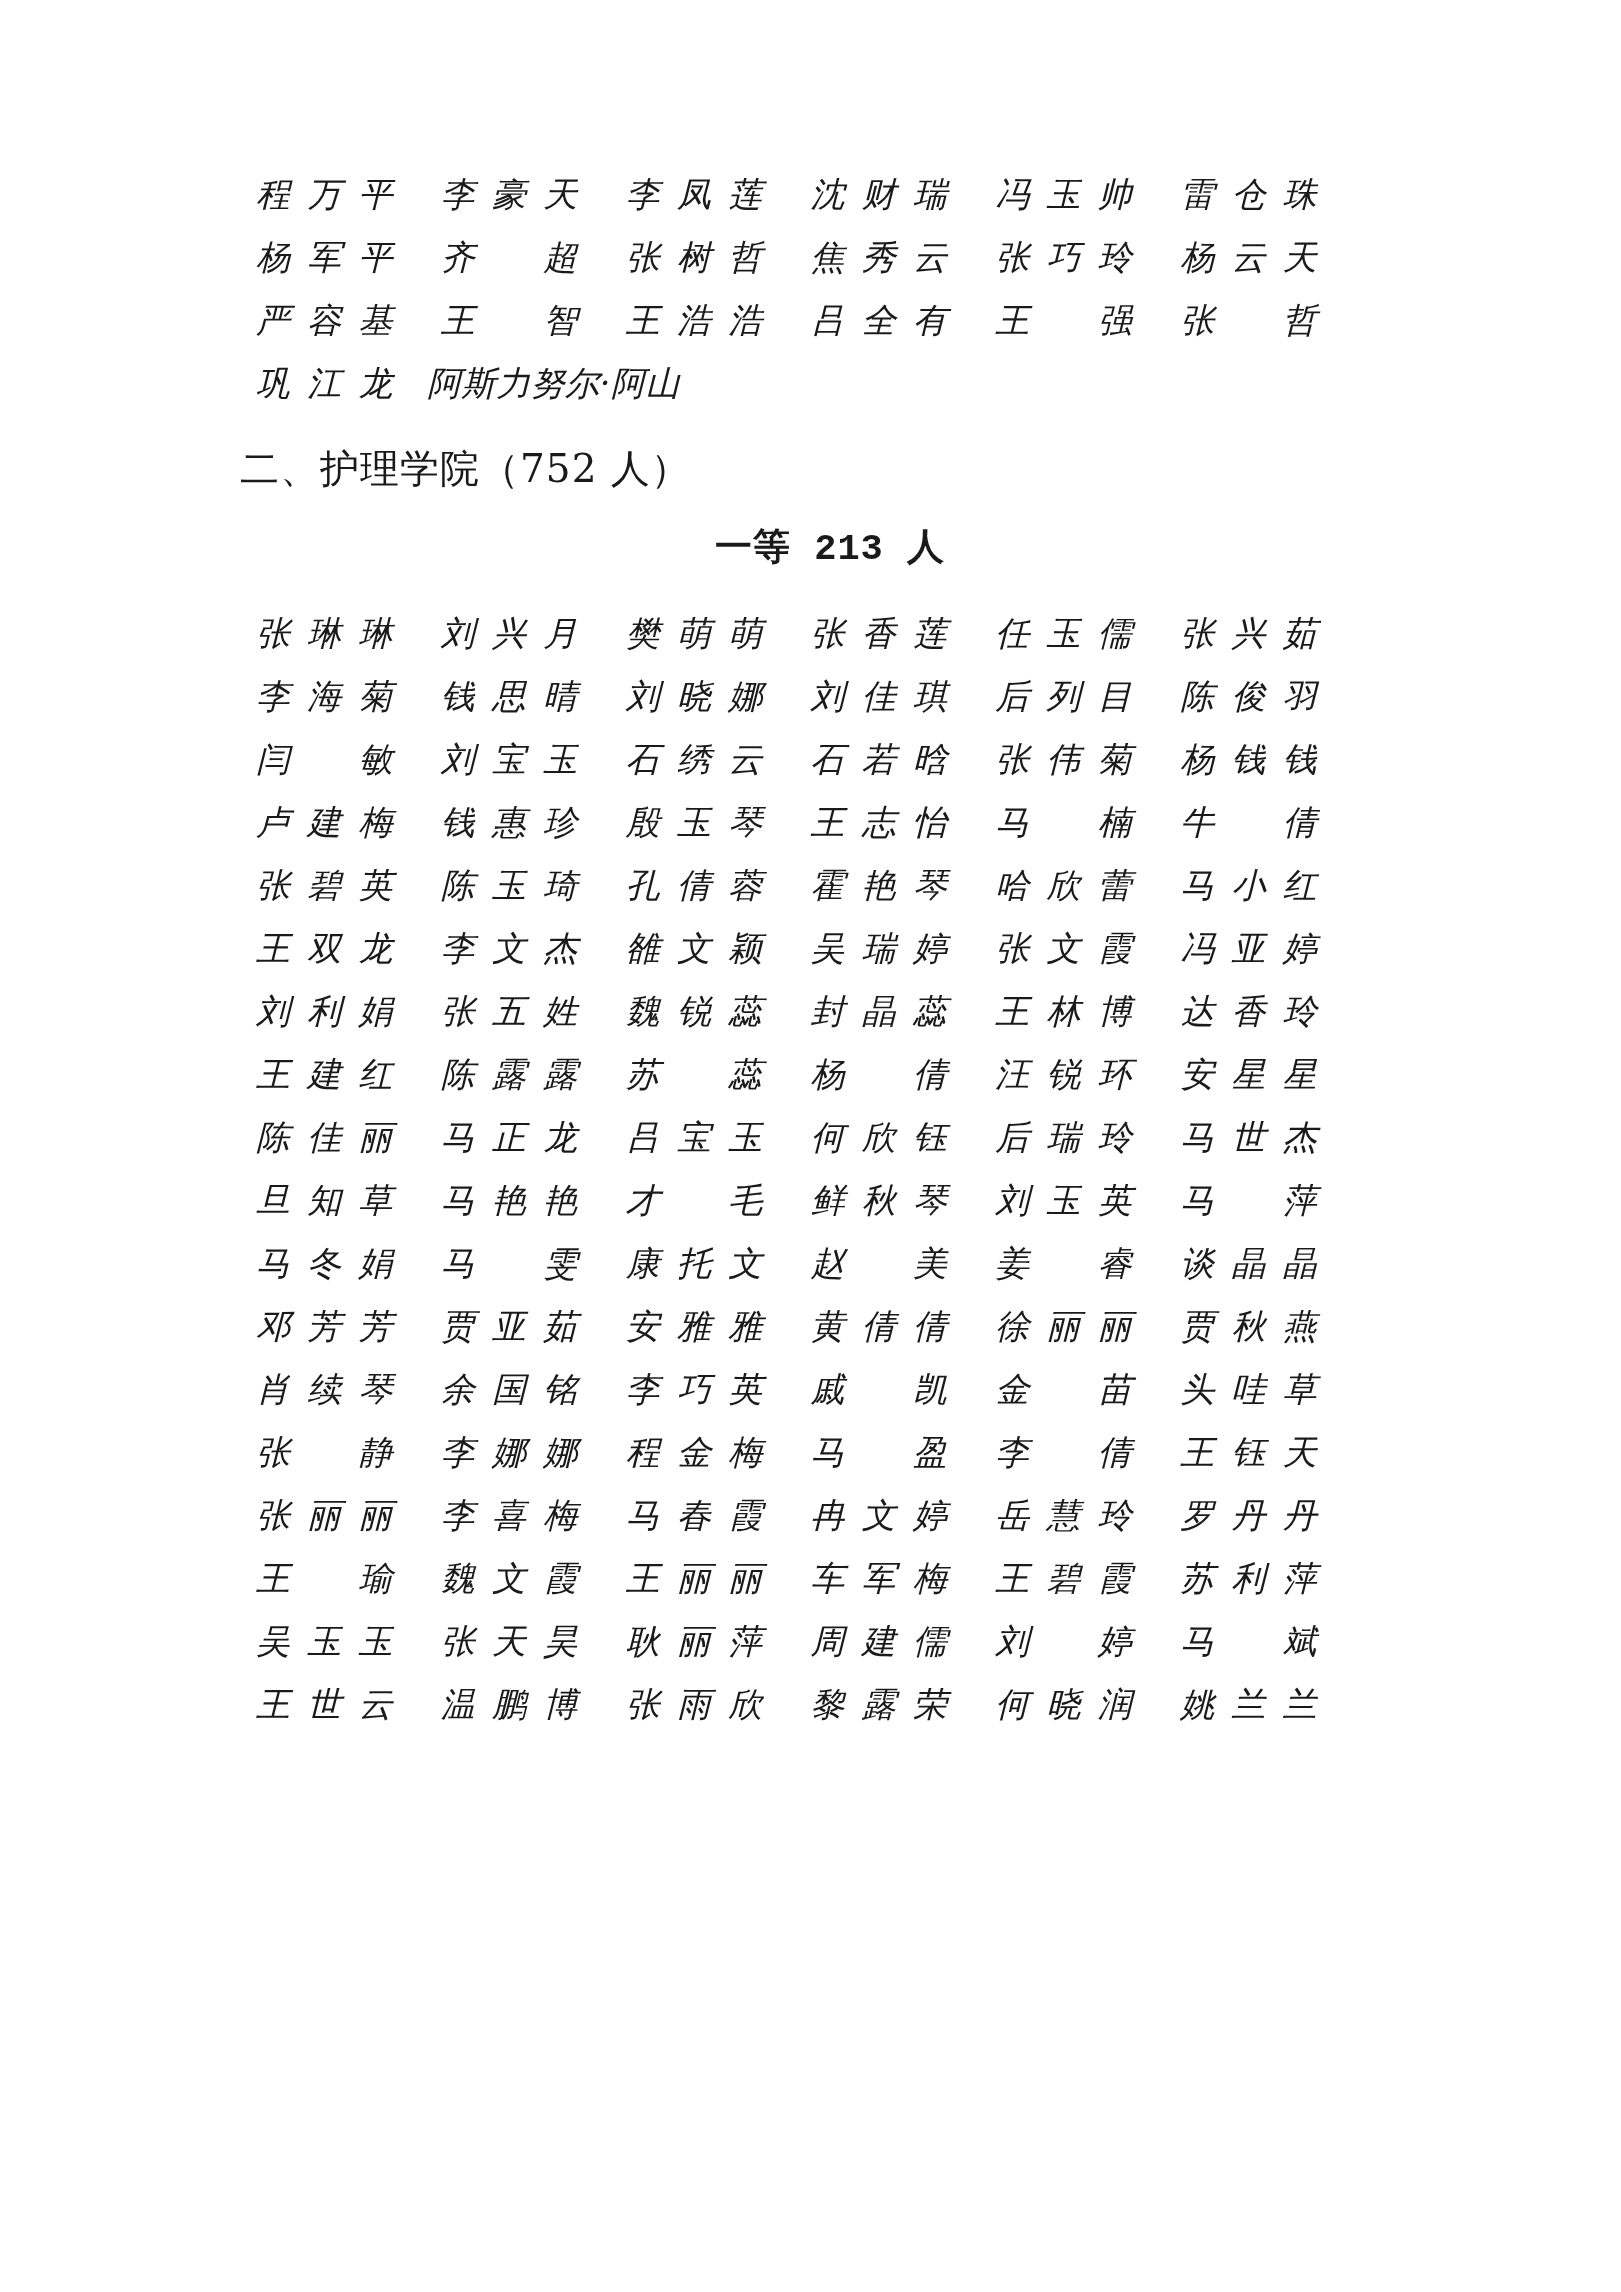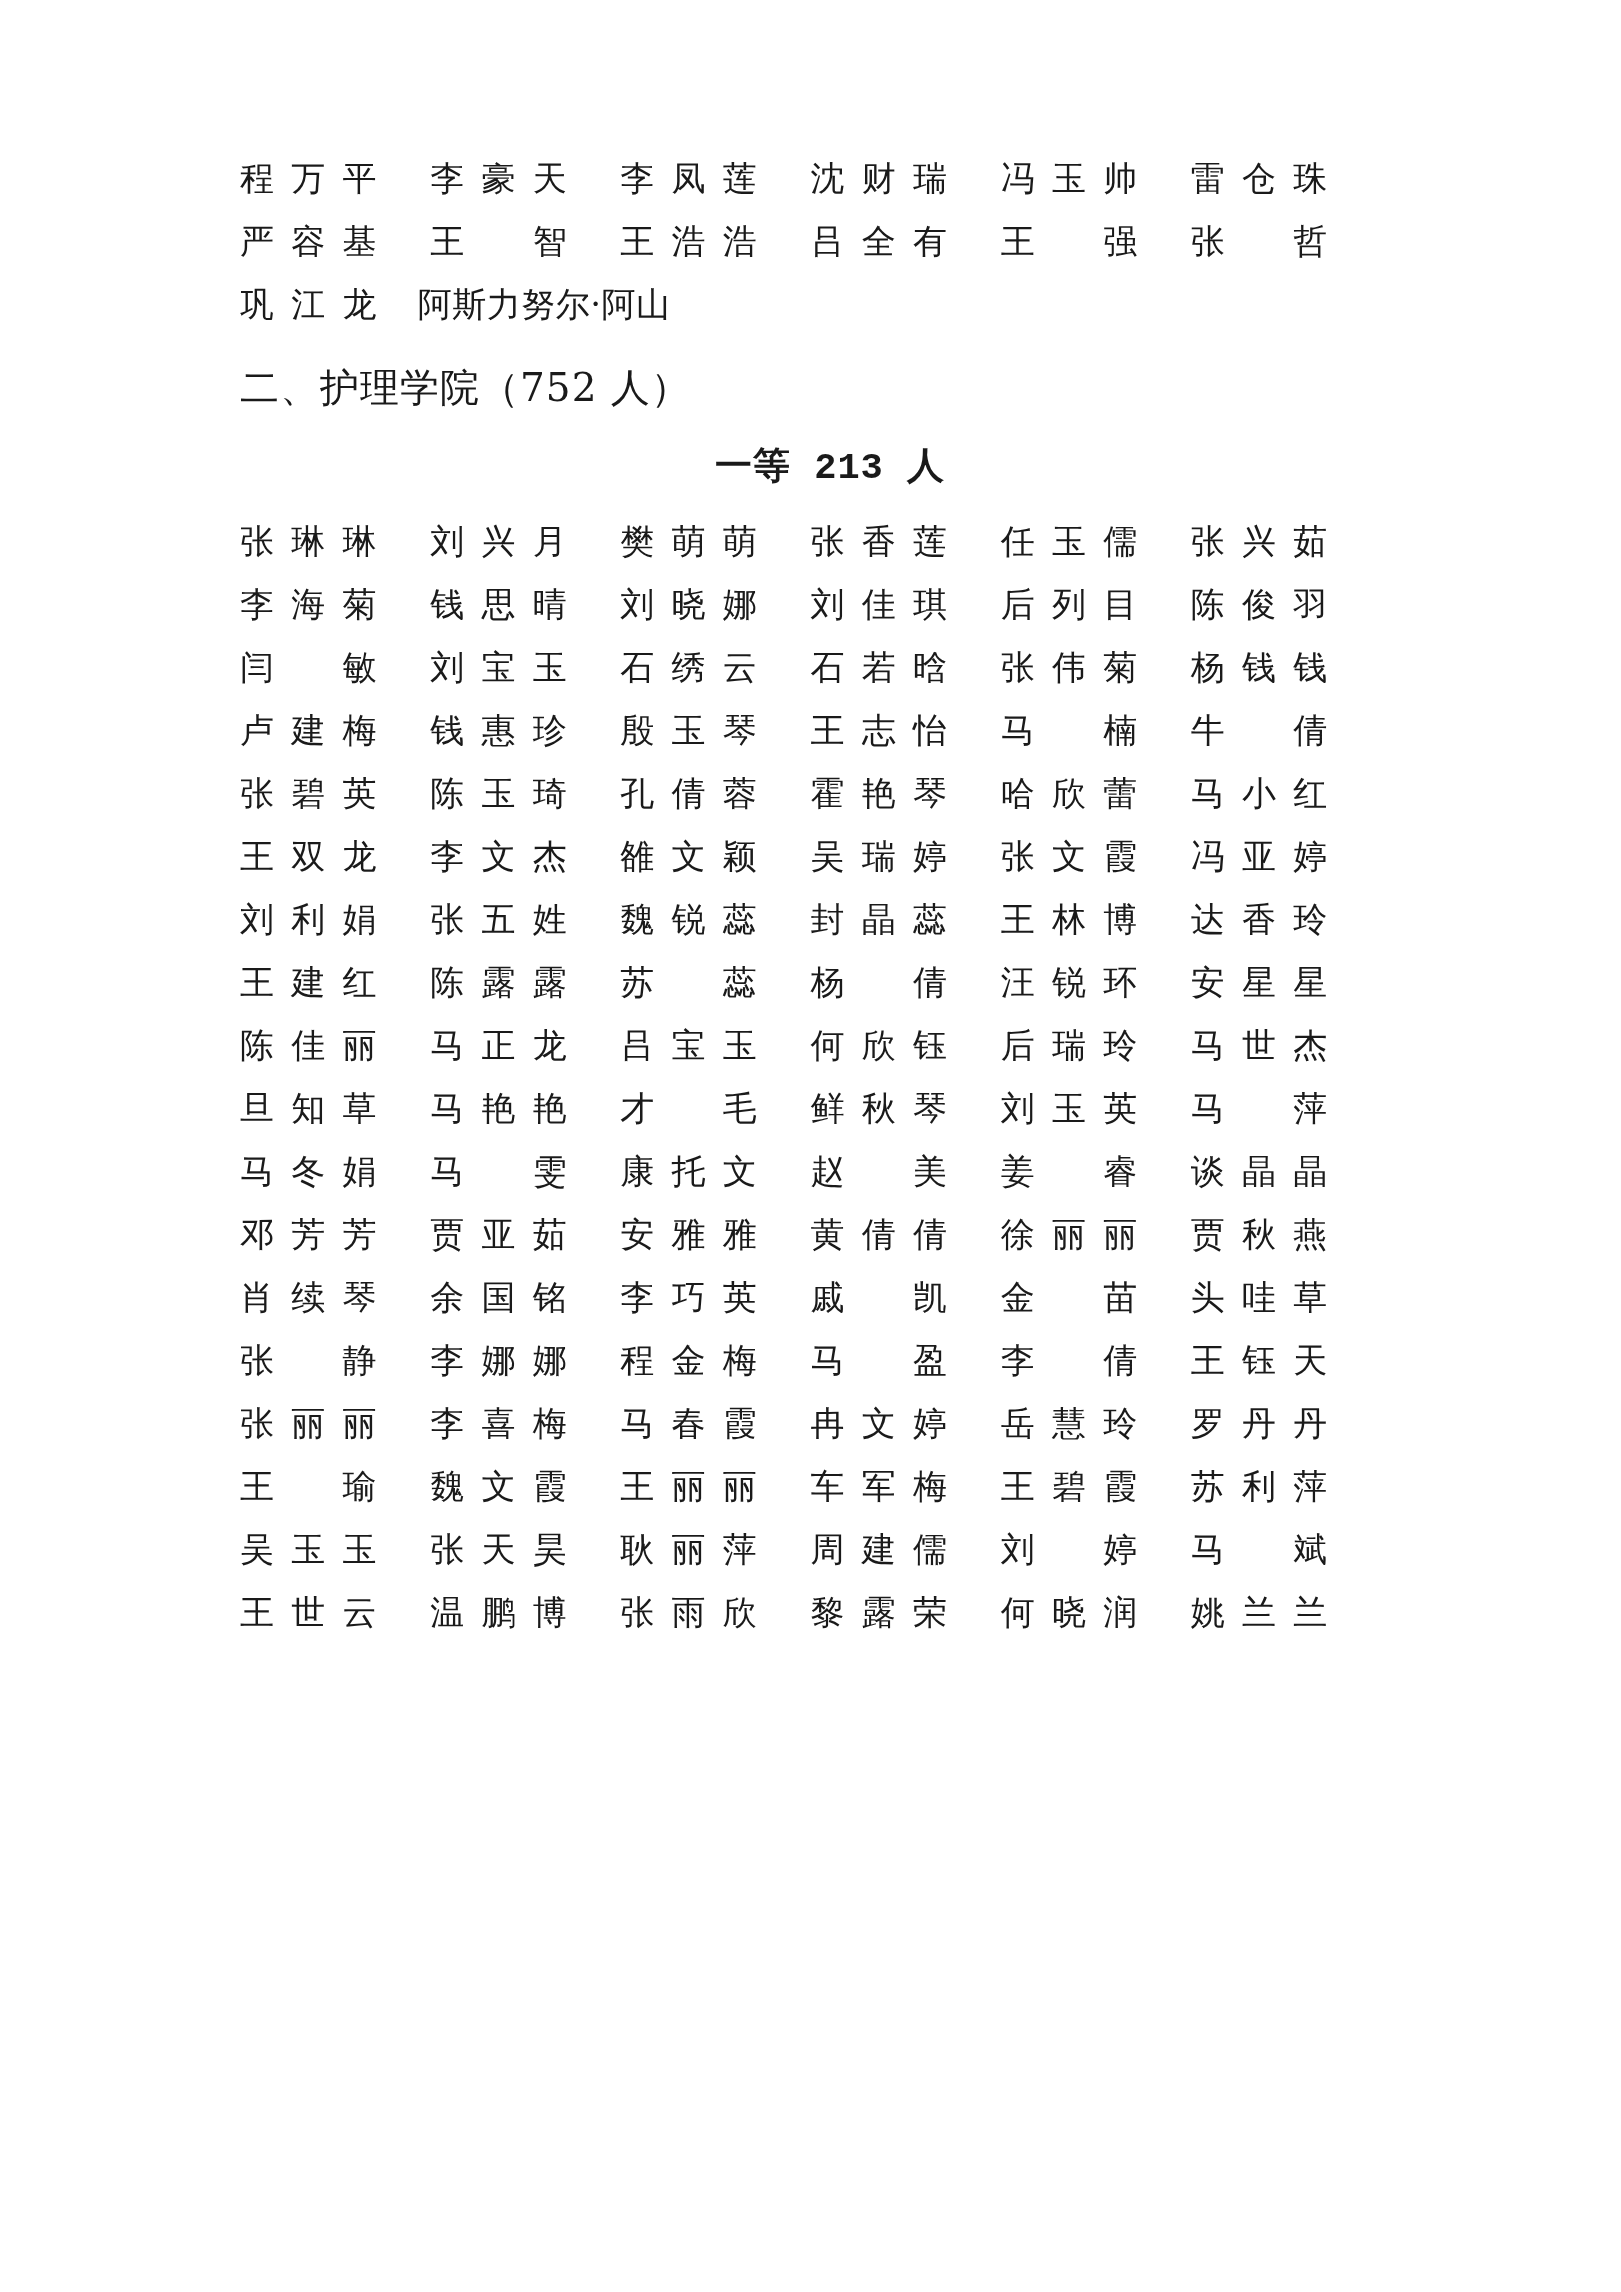--- a/index.html
+++ b/index.html
@@ -67,39 +67,48 @@
     font-family: Liberation Mono, monospace;
     font-weight: bold;
     font-size: 37px;
     line-height: 73px;
     text-align: center;
     margin: 0 0 5.9px 0;
     padding-left: 39px;
     letter-spacing: 1px;
   }
   .group {
-    margin: 0;
+    margin: 16px;
     padding: 0;
+    font-style: italic;
   }
 </style>
 </head>
 <body>
 
 <div class="page">
 
   <div class="group" id="continued-block">
       <div class="name-row">
         <div class="name-cell"><span class="n">程万平</span></div>
         <div class="name-cell"><span class="n">李豪天</span></div>
         <div class="name-cell"><span class="n">李凤莲</span></div>
         <div class="name-cell"><span class="n">沈财瑞</span></div>
         <div class="name-cell"><span class="n">冯玉帅</span></div>
         <div class="name-cell"><span class="n">雷仓珠</span></div>
       </div>
       <div class="name-row">
+        <div class="name-cell"><span class="n">杨军平</span></div>
+        <div class="name-cell"><span class="n">齐 超</span></div>
+        <div class="name-cell"><span class="n">张树哲</span></div>
+        <div class="name-cell"><span class="n">焦秀云</span></div>
+        <div class="name-cell"><span class="n">张巧玲</span></div>
+        <div class="name-cell"><span class="n">杨云天</span></div>
+      </div>
+      <div class="name-row">
         <div class="name-cell"><span class="n">严容基</span></div>
         <div class="name-cell"><span class="n">王 智</span></div>
         <div class="name-cell"><span class="n">王浩浩</span></div>
         <div class="name-cell"><span class="n">吕全有</span></div>
         <div class="name-cell"><span class="n">王 强</span></div>
         <div class="name-cell"><span class="n">张 哲</span></div>
       </div>
       <div class="name-row">
         <div class="name-cell"><span class="n">巩江龙</span></div>
         <div class="name-cell"><span class="n free">阿斯力努尔·阿山</span></div>

